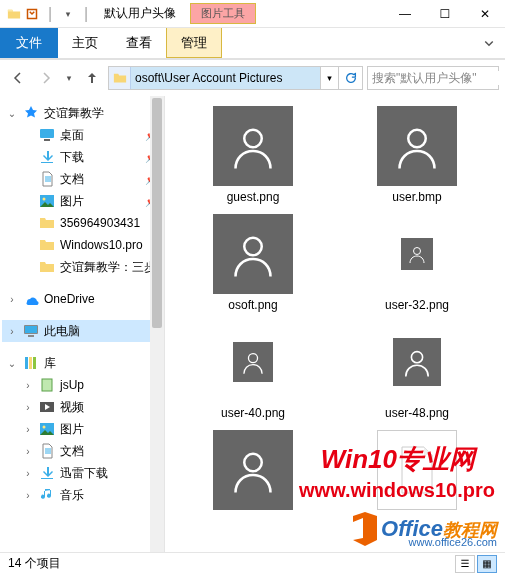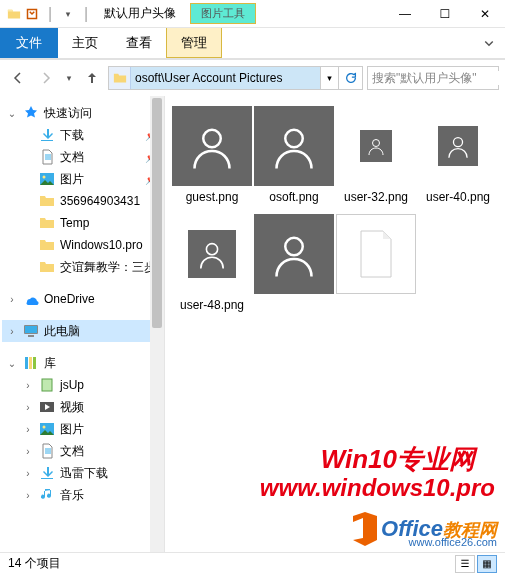--- a/index.html
+++ b/index.html
@@ -3,21 +3,21 @@
 <meta charset="utf-8">
 <style>
 * { margin: 0; padding: 0; box-sizing: border-box; font-family: "Microsoft YaHei", "Segoe UI", sans-serif; }
 body { background: #fff; width: 505px; height: 574px; overflow: hidden; position: relative; }
 
 
 .titlebar { height: 28px; display: flex; align-items: center; background: #fff; border-bottom: 1px solid #e5e5e5; }
 .tb-left { display: flex; align-items: center; gap: 2px; padding-left: 6px; }
 .tb-icon { width: 16px; height: 16px; display: flex; align-items: center; justify-content: center; }
 .tb-title { font-size: 12px; padding: 0 8px; }
-.tb-tools { background: #5eead4; border: 1px solid #d8b840; padding: 2px 10px; font-size: 11px; margin-left: 4px; color: #555; }
+.tb-tools { background: #fca5a5; border: 1px solid #d8b840; padding: 2px 10px; font-size: 11px; margin-left: 4px; color: #555; }
 .tb-spacer { flex: 1; }
 .tb-ctrl { display: flex; }
 .tb-btn { width: 40px; height: 28px; display: flex; align-items: center; justify-content: center; font-size: 12px; }
 
 
 .ribbon { height: 30px; display: flex; align-items: stretch; }
 .ribbon-file { background: #1979ca; color: #fff; font-size: 13px; padding: 4px 16px; display: flex; align-items: center; }
 .ribbon-tab { font-size: 13px; padding: 0 14px; display: flex; align-items: center; }
 .ribbon-tab.contextual { background: #fef0c7; border: 1px solid #d8b840; border-top: none; }
 .ribbon-expand { margin-left: auto; padding: 0 10px; display: flex; align-items: center; }
@@ -47,34 +47,34 @@
 .tree-item.l1 { padding-left: 4px; }
 .tree-item.l2 { padding-left: 20px; }
 .tree-item.selected { background: #cde8ff; }
 .tree-sep { height: 10px; }
 .pin { margin-left: auto; margin-right: 6px; color: #888; font-size: 10px; }
 .tree-scroll { position: absolute; right: 0; top: 0; bottom: 0; width: 14px; background: #f0f0f0; }
 .tree-thumb { position: absolute; right: 2px; top: 2px; width: 10px; height: 230px; background: #c2c2c2; border-radius: 2px; }
 
 
 .content { flex: 1; padding: 10px 6px; position: relative; overflow: hidden; }
-.grid { display: grid; grid-template-columns: 1fr 1fr 1fr 1fr; row-gap: 10px; justify-items: center; }
+.grid { display: grid; grid-template-columns: 1fr 1fr; row-gap: 10px; justify-items: center; }
 .file { display: flex; flex-direction: column; align-items: center; gap: 4px; }
 .thumb { background: #666666; display: flex; align-items: center; justify-content: center; }
 .thumb.s80 { width: 80px; height: 80px; }
 .thumb.s32 { width: 32px; height: 32px; }
 .thumb.s40 { width: 40px; height: 40px; }
 .thumb.s48 { width: 48px; height: 48px; }
 .thumb.blank { background: #fff; border: 1px solid #ccc; }
 .thumb-wrap { height: 80px; display: flex; align-items: center; justify-content: center; width: 100%; }
 .fname { font-size: 12px; }
 
 
 .wm1 { position: absolute; right: 30px; bottom: 75px; color: #e60012; font-size: 26px; font-weight: bold; pointer-events: none; font-style: italic; }
-.wm2 { position: absolute; right: 10px; bottom: 50px; color: #e60012; font-size: 24px; font-weight: bold; pointer-events: none; font-style: italic; }
+.wm2 { position: absolute; right: 10px; bottom: 50px; color: #e60012; font-size: 20px; font-weight: bold; pointer-events: none; }
 .wm3 { position: absolute; right: 8px; bottom: 6px; display: flex; align-items: center; gap: 2px; pointer-events: none; }
 .wm3 .otxt .blue { color: #2a6ebb; font-weight: bold; font-size: 22px; font-style: italic; margin-top: 24px; }
 .wm3 .otxt .orange { color: #f08300; font-weight: bold; font-size: 18px; font-style: italic; margin-top: 24px; }
 .wm3 .ourl { color: #2a6ebb; font-size: 11px; position: absolute; right: 0; bottom: -2px; }
 
 
 .statusbar { height: 22px; border-top: 1px solid #e5e5e5; display: flex; align-items: center; padding: 0 8px; font-size: 12px; }
 .view-btns { margin-left: auto; display: flex; gap: 2px; }
 .view-btn { width: 20px; height: 18px; border: 1px solid #ccc; display: flex; align-items: center; justify-content: center; font-size: 10px; }
 .view-btn.active { background: #cde8ff; border-color: #5aa0e0; }
@@ -165,22 +165,33 @@
 <div class="body">
   <div class="tree">
     <div class="tree-inner" id="tree-inner">
         <div class="tree-item l1 ">
     <span class="ti-arrow">⌄</span>
     <span class="ti-icon">
             <svg width="16" height="16" viewBox="0 0 16 16">
               <path fill="#1e90ff" d="M8 1l2 4 4 .5-3 3 1 4-4-2-4 2 1-4-3-3 4-.5z"></path>
             </svg>
           </span>
-    <span class="ti-label">快速访问</span>
-
+    <span class="ti-label">交谊舞教学</span>
+
+  </div>
+        <div class="tree-item l2 ">
+    <span class="ti-arrow"></span>
+    <span class="ti-icon">
+            <svg width="16" height="16" viewBox="0 0 16 16">
+              <rect x="1" y="2" width="14" height="9" fill="#3aaee8" rx="1"></rect>
+              <rect x="5" y="12" width="6" height="2" fill="#666"></rect>
+            </svg>
+          </span>
+    <span class="ti-label">桌面</span>
+    <span class="pin">📌</span>
   </div>
         <div class="tree-item l2 ">
     <span class="ti-arrow"></span>
     <span class="ti-icon">
             <svg width="16" height="16" viewBox="0 0 16 16">
               <path fill="#3aaee8" d="M8 2v7l-3-3-1 1 5 5 5-5-1-1-3 3V2z"></path>
               <rect x="2" y="13" width="12" height="1" fill="#3aaee8"></rect>
             </svg>
           </span>
     <span class="ti-label">下载</span>
@@ -210,30 +221,20 @@
     <span class="pin">📌</span>
   </div>
         <div class="tree-item l2 ">
     <span class="ti-arrow"></span>
     <span class="ti-icon">
             <svg width="16" height="16" viewBox="0 0 16 16">
               <path fill="#f8d675" d="M1 3h5l1 2h8v8H1z"></path>
             </svg>
           </span>
     <span class="ti-label">356964903431</span>
-
-  </div>
-        <div class="tree-item l2 ">
-    <span class="ti-arrow"></span>
-    <span class="ti-icon">
-            <svg width="16" height="16" viewBox="0 0 16 16">
-              <path fill="#f8d675" d="M1 3h5l1 2h8v8H1z"></path>
-            </svg>
-          </span>
-    <span class="ti-label">Temp</span>
 
   </div>
         <div class="tree-item l2 ">
     <span class="ti-arrow"></span>
     <span class="ti-icon">
             <svg width="16" height="16" viewBox="0 0 16 16">
               <path fill="#f8d675" d="M1 3h5l1 2h8v8H1z"></path>
             </svg>
           </span>
     <span class="ti-label">Windows10.pro</span>
@@ -361,20 +362,31 @@
         <div class="file">
     <div class="thumb-wrap">
             <div class="thumb s80">
               <svg width="50" height="50" viewBox="0 0 40 40">
                 <circle cx="20" cy="14" r="7" fill="none" stroke="#fff" stroke-width="2"></circle>
                 <path d="M6 38c0-8 6-14 14-14s14 6 14 14" fill="none" stroke="#fff" stroke-width="2"></path>
               </svg>
             </div>
           </div>
     <span class="fname">guest.png</span>
+  </div>
+        <div class="file">
+    <div class="thumb-wrap">
+            <div class="thumb s80">
+              <svg width="50" height="50" viewBox="0 0 40 40">
+                <circle cx="20" cy="14" r="7" fill="none" stroke="#fff" stroke-width="2"></circle>
+                <path d="M6 38c0-8 6-14 14-14s14 6 14 14" fill="none" stroke="#fff" stroke-width="2"></path>
+              </svg>
+            </div>
+          </div>
+    <span class="fname">user.bmp</span>
   </div>
         <div class="file">
     <div class="thumb-wrap">
             <div class="thumb s80">
               <svg width="50" height="50" viewBox="0 0 40 40">
                 <circle cx="20" cy="14" r="7" fill="none" stroke="#fff" stroke-width="2"></circle>
                 <path d="M6 38c0-8 6-14 14-14s14 6 14 14" fill="none" stroke="#fff" stroke-width="2"></path>
               </svg>
             </div>
           </div>

